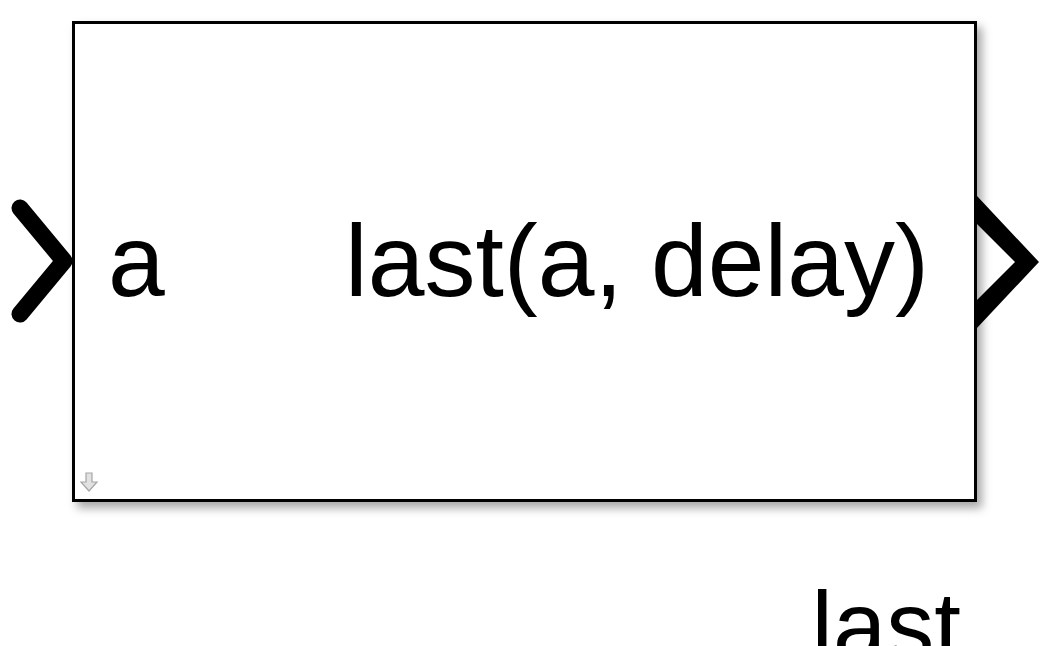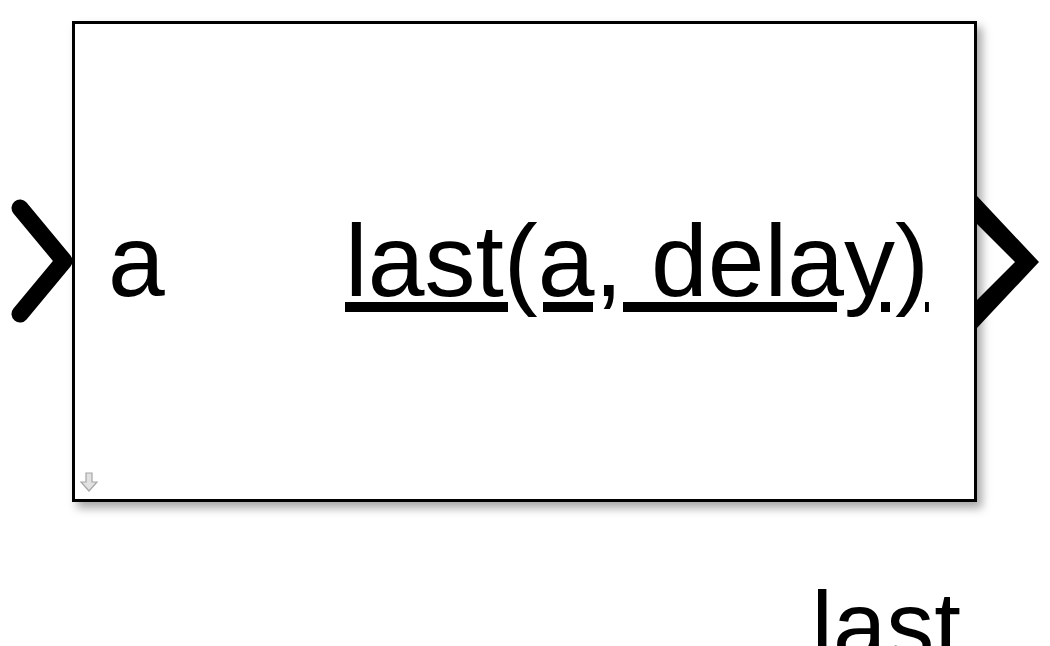--- a/index.html
+++ b/index.html
@@ -51,21 +51,20 @@
   }
   .port-label {
     left: 108px;
     top: 210px;
     font-size: 102px;
   }
   .expression {
     left: 345px;
     top: 210px;
     font-size: 102px;
-    text-decoration: underline;
   }
   .caption {
     left: 56px;
     top: 542px;
     width: 905px;
     text-align: right;
     font-size: 96px;
     margin-top: 36px;
   }
   .badge {

